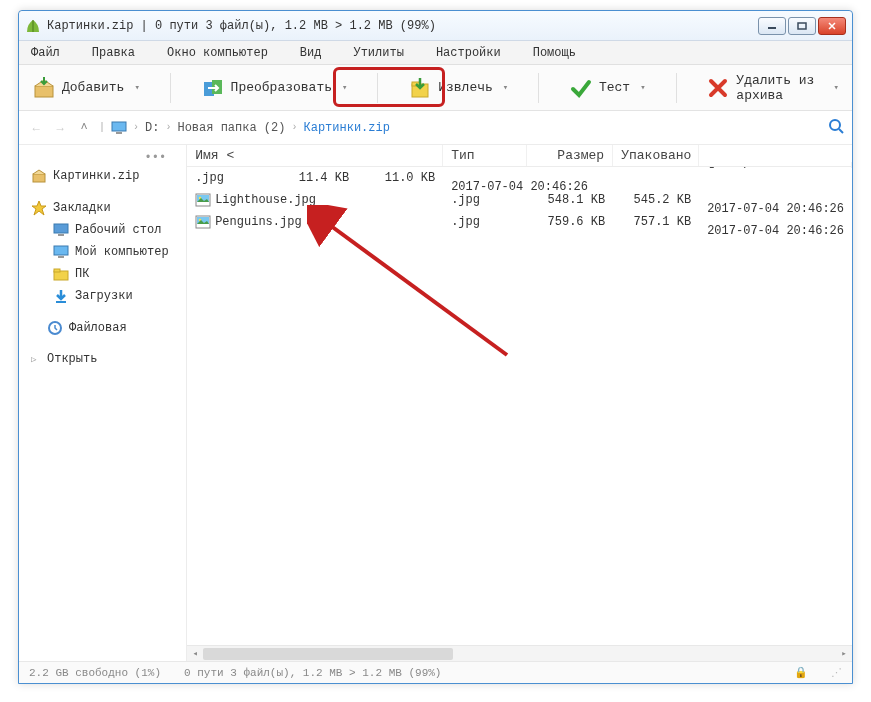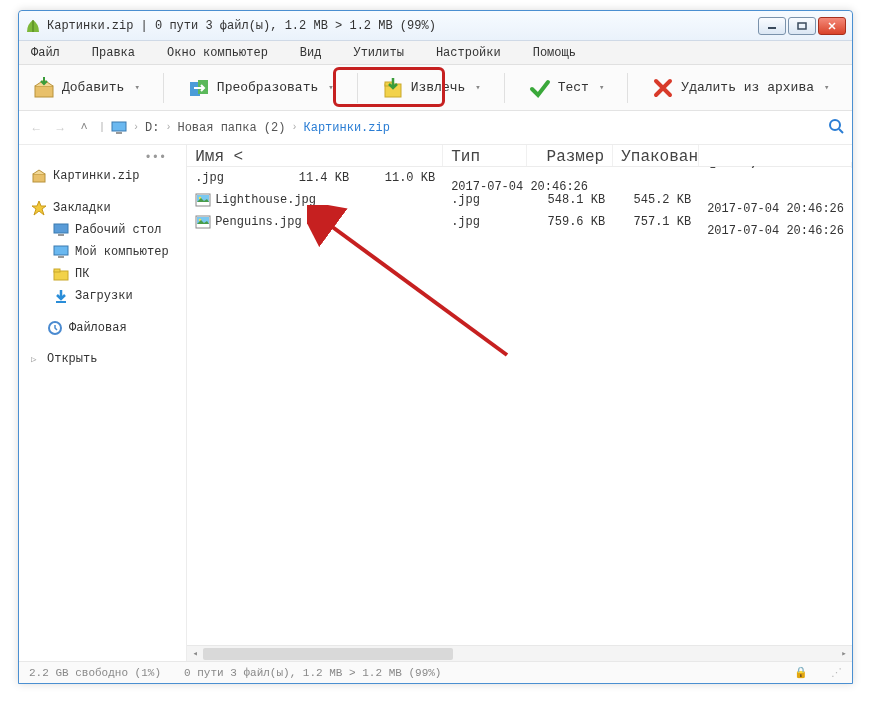--- a/index.html
+++ b/index.html
@@ -62,21 +62,21 @@
       font-size: 12px;
       cursor: default;
     }
     .toolbar {
       height: 46px;
       background: #fbfbfb;
       border-bottom: 1px solid #e3e3e3;
       display: flex;
       align-items: center;
       padding: 0 6px;
-      gap: 12px;
+      gap: 19px;
     }
     .tool-btn {
       height: 36px;
       display: flex;
       align-items: center;
       padding: 0 6px;
       gap: 6px;
       border: 1px solid transparent;
       border-radius: 3px;
       color: #333;
@@ -137,21 +137,21 @@
       flex: 1;
       background: #fff;
       display: flex;
       flex-direction: column;
       position: relative;
     }
     .list-header {
       display: flex;
       height: 22px;
       border-bottom: 1px solid #ececec;
-      font-size: 16px;
+      font-size: 13px;
       color: #444;
       background: #fff;
     }
     .col { padding: 3px 8px; border-right: 1px solid #f0f0f0; overflow: hidden; white-space: nowrap; }
     .col-name { width: 256px; }
     .col-type { width: 84px; }
     .col-size { width: 86px; text-align: right; }
     .col-packed { width: 86px; text-align: right; }
     .col-date { flex: 1; margin-top: 17px; }
     .list-rows { flex: 1; overflow: auto; }

